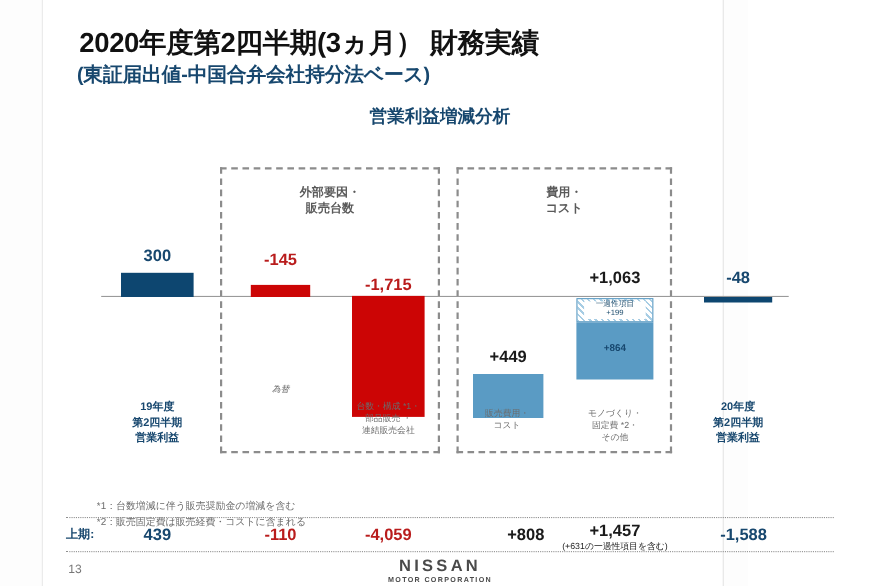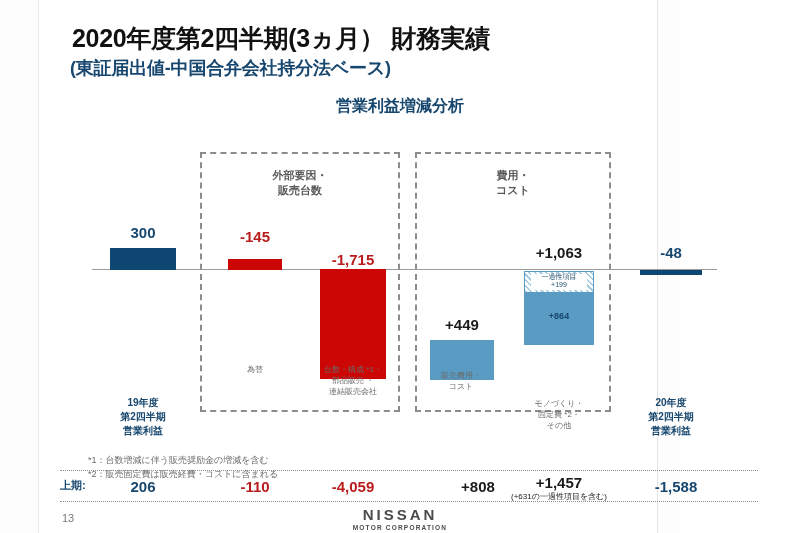--- a/index.html
+++ b/index.html
@@ -73,21 +73,21 @@
   }
   .val-navy{color:#17476e;}
   .val-red{color:#b91c1c;}
   .val-dark{color:#1a1a1a;}
   .val-mid{position:absolute;text-align:center;font-size:9px;font-weight:bold;color:#17476e;width:100%;}
 
   .cat{
     position:absolute;text-align:center;font-size:8px;color:#6b6b6b;line-height:11px;
   }
   .cat-navy{
-    position:absolute;text-align:center;font-size:10px;font-weight:bold;color:#17476e;line-height:14px;margin-top:32px;
+    position:absolute;text-align:center;font-size:10px;font-weight:bold;color:#17476e;line-height:14px;
   }
 
   .note{
     position:absolute;left:88px;font-size:9px;color:#6b6b6b;white-space:nowrap;margin-top:18px;
   }
 
   .dotrule{
     position:absolute;left:60px;width:698px;height:0;border-top:1.5px dotted #8e8e8e;
   }
   .sum-row{position:absolute;left:0;top:474px;width:800px;height:26px;}
@@ -132,21 +132,21 @@
     <div class="bar bar-navy" style="left:110px;top:248px;width:66px;height:22px;"></div>
     <div class="val val-navy" style="left:110px;top:224px;width:66px;">300</div>
     <div class="cat-navy" style="left:96px;top:364px;width:94px;">
       <span>19年度</span><br>
       <span>第2四半期</span><br>
       <span>営業利益</span>
     </div>
 
     <div class="bar bar-red" style="left:228px;top:259px;width:54px;height:11px;"></div>
     <div class="val val-red" style="left:222px;top:228px;width:66px;">-145</div>
-    <div class="cat" style="left:222px;top:364px;width:66px;">
+    <div class="cat" style="left:222px;top:348px;width:66px;font-style:italic;">
       <span>為替</span>
     </div>
 
     <div class="bar bar-red" style="left:320px;top:269px;width:66px;height:110px;"></div>
     <div class="val val-red" style="left:310px;top:236px;width:86px;margin-top:15px;">-1,715</div>
     <div class="cat" style="left:306px;top:364px;width:94px;">
       <span>台数・構成 *1・</span><br>
       <span>部品販売 ・</span><br>
       <span>連結販売会社</span>
     </div>
@@ -162,21 +162,21 @@
       <div class="inner-white"></div>
       <div class="hatch-txt">
         <span>一過性項目</span><br>
         <span>+199</span>
       </div>
     </div>
     <div class="bar bar-blue" style="left:524px;top:293px;width:70px;height:52px;">
       <div class="val-mid" style="top:18px;">+864</div>
     </div>
     <div class="val val-dark" style="left:516px;top:244px;width:86px;">+1,063</div>
-    <div class="cat" style="left:520px;top:370px;width:78px;margin-top:28px;">
+    <div class="cat" style="left:520px;top:370px;width:78px;">
       <span>モノづくり・</span><br>
       <span>固定費 *2・</span><br>
       <span>その他</span>
     </div>
 
     <div class="bar bar-navy" style="left:640px;top:270px;width:62px;height:5px;"></div>
     <div class="val val-navy" style="left:638px;top:244px;width:66px;">-48</div>
     <div class="cat-navy" style="left:624px;top:364px;width:94px;">
       <span>20年度</span><br>
       <span>第2四半期</span><br>
@@ -185,21 +185,21 @@
   </div>
 
   <div class="note" style="top:436px;">*1：台数増減に伴う販売奨励金の増減を含む</div>
   <div class="note" style="top:450px;">*2：販売固定費は販売経費・コストに含まれる</div>
 
   <div class="dotrule" style="top:470px;"></div>
   <div class="dotrule" style="top:501px;"></div>
 
   <div class="sum-label">上期:</div>
   <div class="sum-row">
-    <div class="sum-cell val-navy" style="left:110px;top:4px;width:66px;">206</div>
+    <div class="sum-cell val-navy" style="left:110px;top:4px;width:66px;">439</div>
     <div class="sum-cell val-red" style="left:222px;top:4px;width:66px;">-110</div>
     <div class="sum-cell val-red" style="left:310px;top:4px;width:86px;">-4,059</div>
     <div class="sum-cell val-dark" style="left:444px;top:4px;width:68px;">+808</div>
     <div class="sum-cell val-dark" style="left:516px;top:0px;width:86px;">+1,457</div>
     <div class="sum-sub" style="left:491px;top:17px;width:136px;">(+631の一過性項目を含む)</div>
     <div class="sum-cell val-navy" style="left:638px;top:4px;width:76px;">-1,588</div>
   </div>
 
   <div class="pagenum">13</div>
   <div class="logo">

